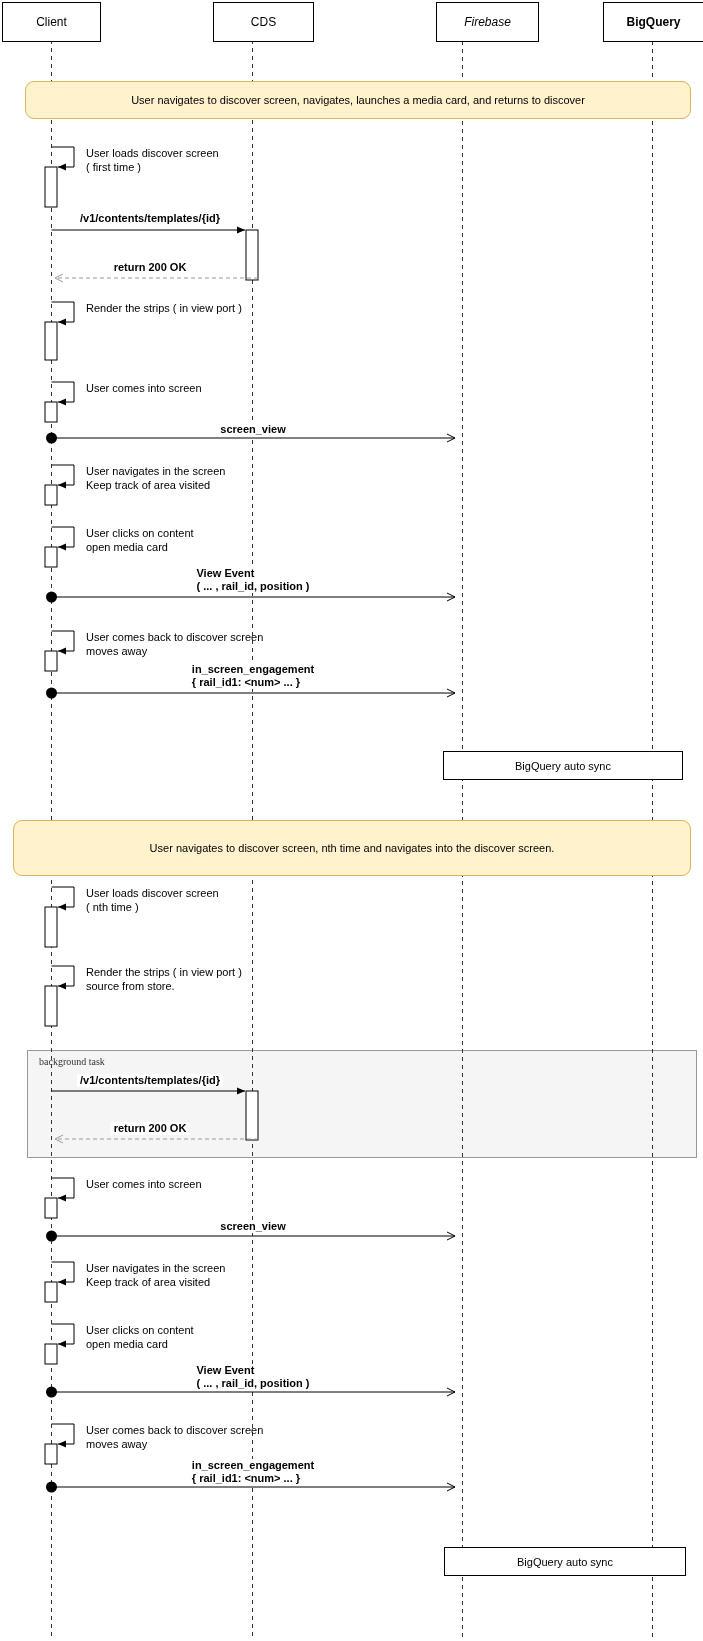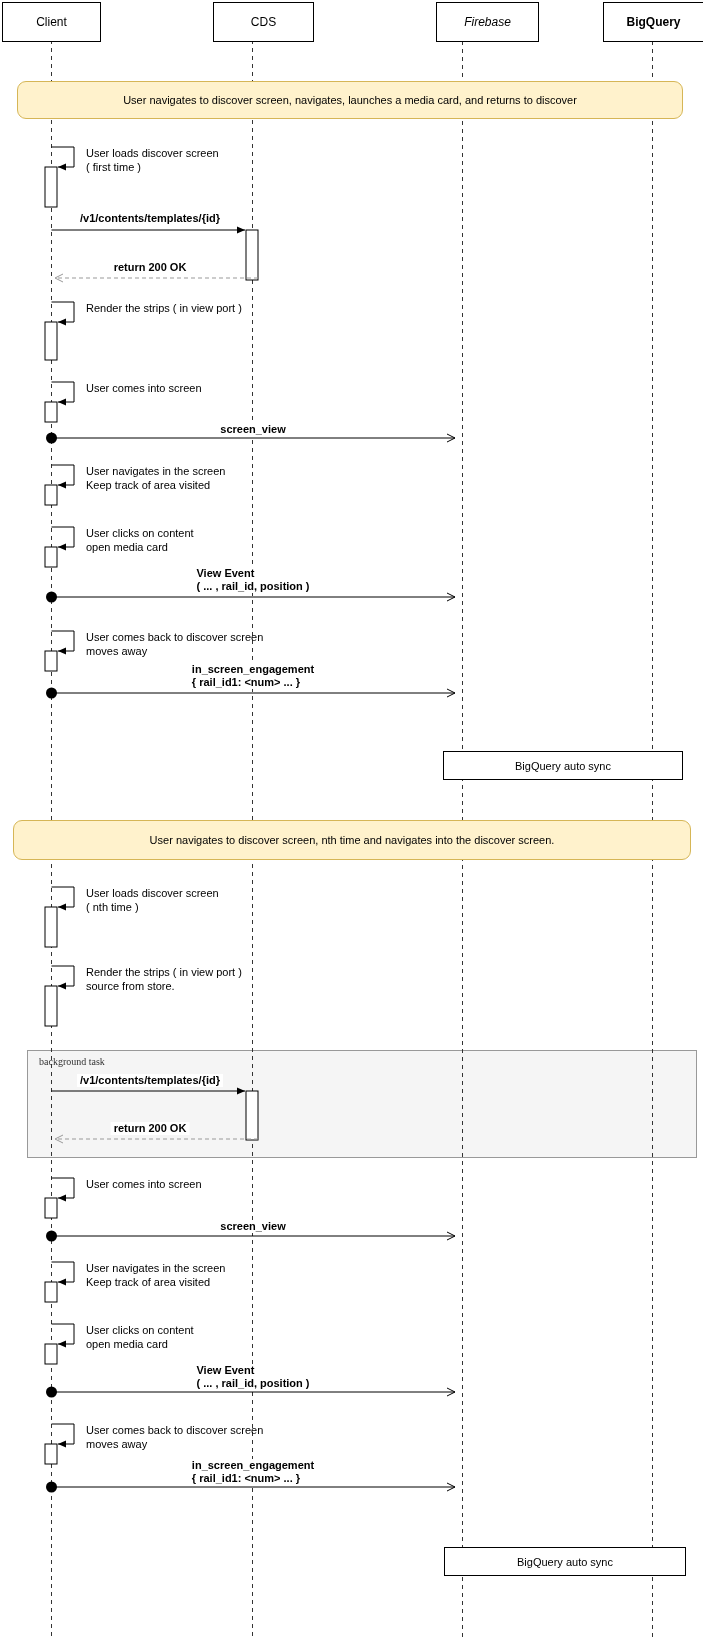--- a/index.html
+++ b/index.html
@@ -105,24 +105,24 @@
   <div class="actor" style="left:202px;width:99px;margin-left:11px;">
     <span>CDS</span>
   </div>
   <div class="actor" style="left:436px;width:101px;font-style:italic;">
     <span>Firebase</span>
   </div>
   <div class="actor" style="left:603px;width:99px;font-weight:bold;">
     <span>BigQuery</span>
   </div>
 
-  <div class="banner" style="left:17px;top:81px;width:666px;height:38px;">
+  <div class="banner" style="left:25px;top:81px;width:666px;height:38px;">
     <span>User navigates to discover screen, navigates, launches a media card, and returns to discover</span>
   </div>
-  <div class="banner" style="left:13px;top:820px;width:678px;height:40px;">
+  <div class="banner" style="left:13px;top:820px;width:678px;height:56px;">
     <span>User navigates to discover screen, nth time and navigates into the discover screen.</span>
   </div>
 
   <div class="frame-label">background task</div>
 
   <div class="syncbox" style="left:443px;top:751px;width:240px;height:29px;">
     <span>BigQuery auto sync</span>
   </div>
   <div class="syncbox" style="left:444px;top:1547px;width:242px;height:29px;">
     <span>BigQuery auto sync</span>

